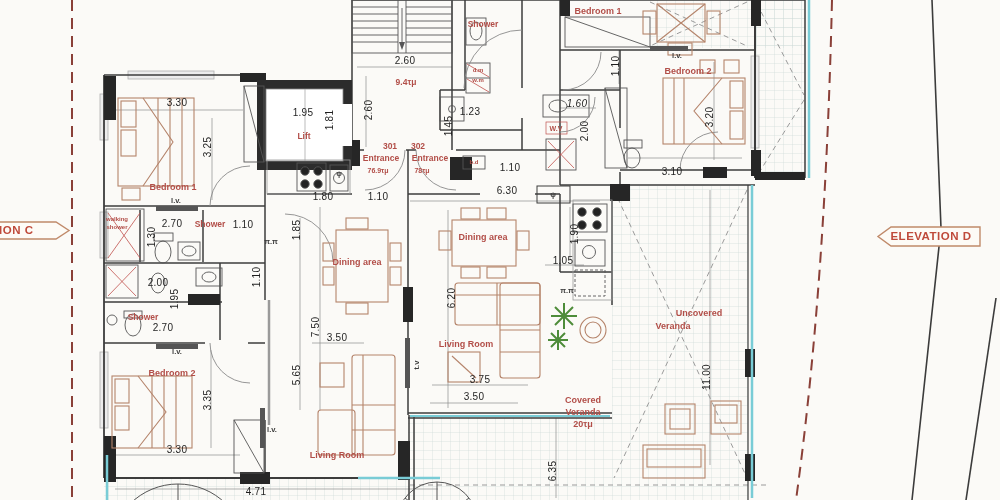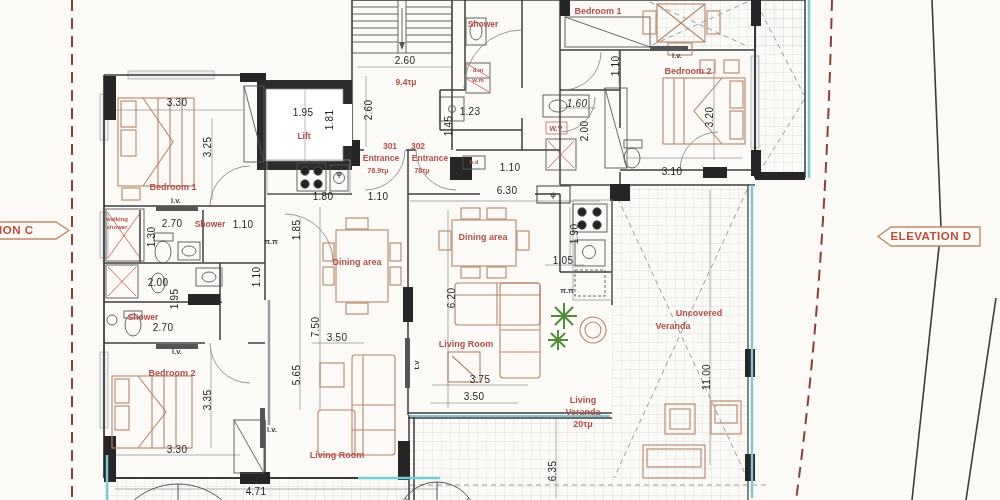--- a/index.html
+++ b/index.html
@@ -390,21 +390,21 @@
       <div class="lbl r9" style="left: 688px; top: 71px;">Bedroom 2</div>
       <div class="lbl r9" style="left: 357px; top: 262px;">Dining area</div>
       <div class="lbl r9" style="left: 483px; top: 237px;">Dining area</div>
       <div class="lbl r9" style="left: 466px; top: 344px;">Living Room</div>
       <div class="lbl r9" style="left: 337px; top: 455px;">Living Room</div>
       <div class="lbl r8" style="left: 210px; top: 224px;">Shower</div>
       <div class="lbl r8" style="left: 143px; top: 317px;">Shower</div>
       <div class="lbl r8" style="left: 483px; top: 24px;">Shower</div>
       <div class="lbl r8" style="left: 304px; top: 136px;">Lift</div>
       <div class="lbl r8" style="left: 406px; top: 82px;">9.4τμ</div>
-      <div class="lbl r9" style="left: 583px; top: 400px;">Living</div>
+      <div class="lbl r9" style="left: 583px; top: 400px;">Covered</div>
       <div class="lbl r9" style="left: 583px; top: 412px;">Veranda</div>
       <div class="lbl r9" style="left: 583px; top: 424px;">20τμ</div>
       <div class="lbl r9" style="left: 679px; top: 313px; margin-left: 20px;">Uncovered</div>
       <div class="lbl r9" style="left: 673px; top: 326px;">Veranda</div>
       <div class="lbl r8" style="left: 390px; top: 146px; text-align: center;">301</div>
       <div class="lbl r8" style="left: 418px; top: 146px;">302</div>
       <div class="lbl r8" style="left: 381px; top: 158px;">Entrance</div>
       <div class="lbl r8" style="left: 430px; top: 158px;">Entrance</div>
       <div class="lbl r7" style="left: 378px; top: 170px;">76.9τμ</div>
       <div class="lbl r7" style="left: 422px; top: 170px;">78τμ</div>

